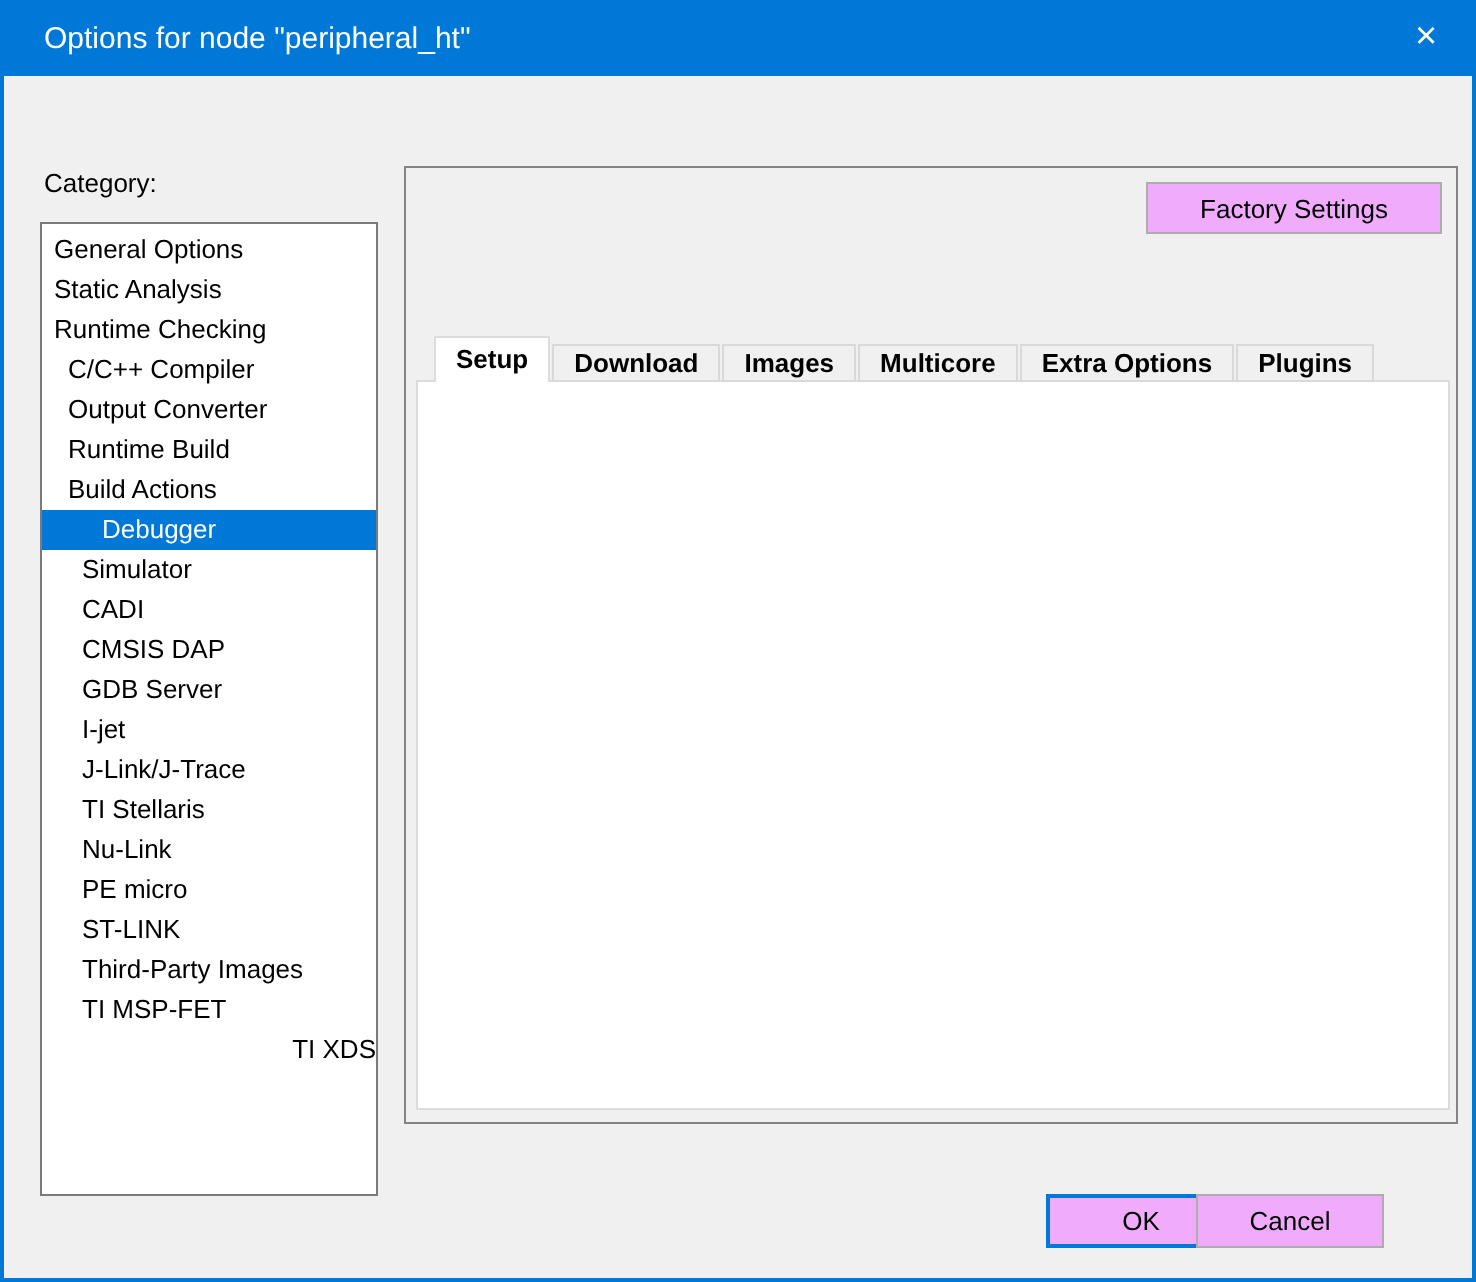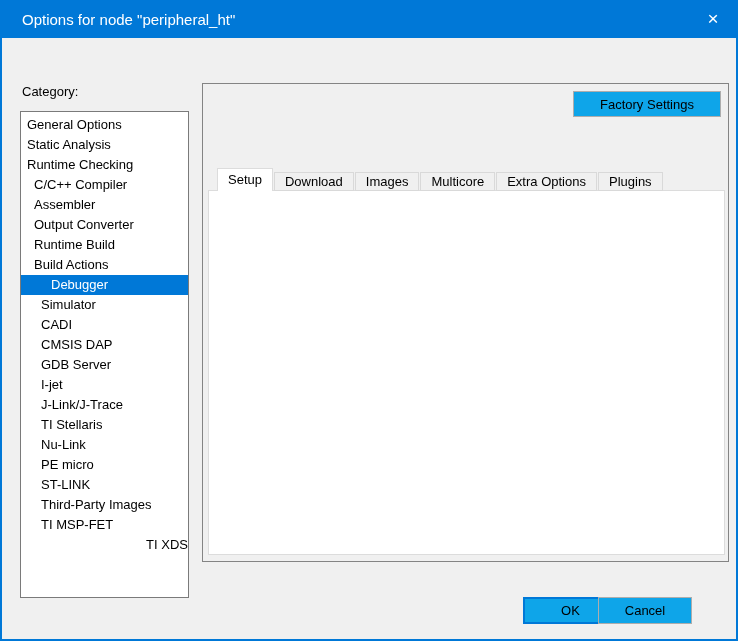--- a/index.html
+++ b/index.html
@@ -19,29 +19,29 @@
   .cat-label { position:absolute; left:20px; top:82px; }
   .listbox { position:absolute; left:18px; top:109px; width:169px; height:487px;
              background:#ffffff; border:1px solid #7a7a7a; padding-top:3px; overflow:hidden; }
   .list-item { height:20px; line-height:20px; white-space:nowrap; cursor:default; }
   .list-item.selected { background:#0078d7; color:#ffffff; }
 
   
   .panel { position:absolute; left:200px; top:81px; width:527px; height:479px;
            border:1px solid #848484; background:#f0f0f0; }
 
-  .btn { font-family:inherit; font-size:13px; background:#0ea5e9; border:1px solid #adadad;
+  .btn { font-family:inherit; font-size:13px; background:#f0abfc; border:1px solid #adadad;
          cursor:default; }
   .factory { position:absolute; left:571px; top:89px; width:148px; height:26px; }
 
   
   .tabstrip { position:absolute; left:215px; top:166px; height:23px; display:flex;
               align-items:flex-end; z-index:2; }
   .tab { height:19px; line-height:17px; padding:0 10px; background:#f0f0f0;
-         border:1px solid #d9d9d9; margin-right:1px; cursor:default; }
+         border:1px solid #d9d9d9; margin-right:1px; cursor:default;font-weight:bold; }
   .tab.active { height:23px; line-height:22px; background:#ffffff; border:1px solid #dcdcdc;
                 border-bottom:none; position:relative; z-index:3; }
   .tabpage { position:absolute; left:206px; top:188px; width:517px; height:365px;
              background:#ffffff; border:1px solid #dcdcdc; z-index:1; }
 
   .lbl { white-space:nowrap; }
   .u { text-decoration:underline; }
 
   
   .driver-label { position:absolute; left:231px; top:207px; }
@@ -97,21 +97,20 @@
     <span class="close"><span>×</span></span>
   </div>
 
   <div class="cat-label">Category:</div>
 
   <div class="listbox" id="category-list">
       <div class="list-item" style="padding-left: 6px;">General Options</div>
       <div class="list-item" style="padding-left: 6px;">Static Analysis</div>
       <div class="list-item" style="padding-left: 6px;">Runtime Checking</div>
       <div class="list-item" style="padding-left: 13px;">C/C++ Compiler</div>
-      <div class="list-item" style="padding-left: 13px;">Assembler</div>
       <div class="list-item" style="padding-left: 13px;">Output Converter</div>
       <div class="list-item" style="padding-left: 13px;">Runtime Build</div>
       <div class="list-item" style="padding-left: 13px;">Build Actions</div>
       <div class="list-item selected" style="padding-left: 30px;">Debugger</div>
       <div class="list-item" style="padding-left: 20px;">Simulator</div>
       <div class="list-item" style="padding-left: 20px;">CADI</div>
       <div class="list-item" style="padding-left: 20px;">CMSIS DAP</div>
       <div class="list-item" style="padding-left: 20px;">GDB Server</div>
       <div class="list-item" style="padding-left: 20px;">I-jet</div>
       <div class="list-item" style="padding-left: 20px;">J-Link/J-Trace</div>

